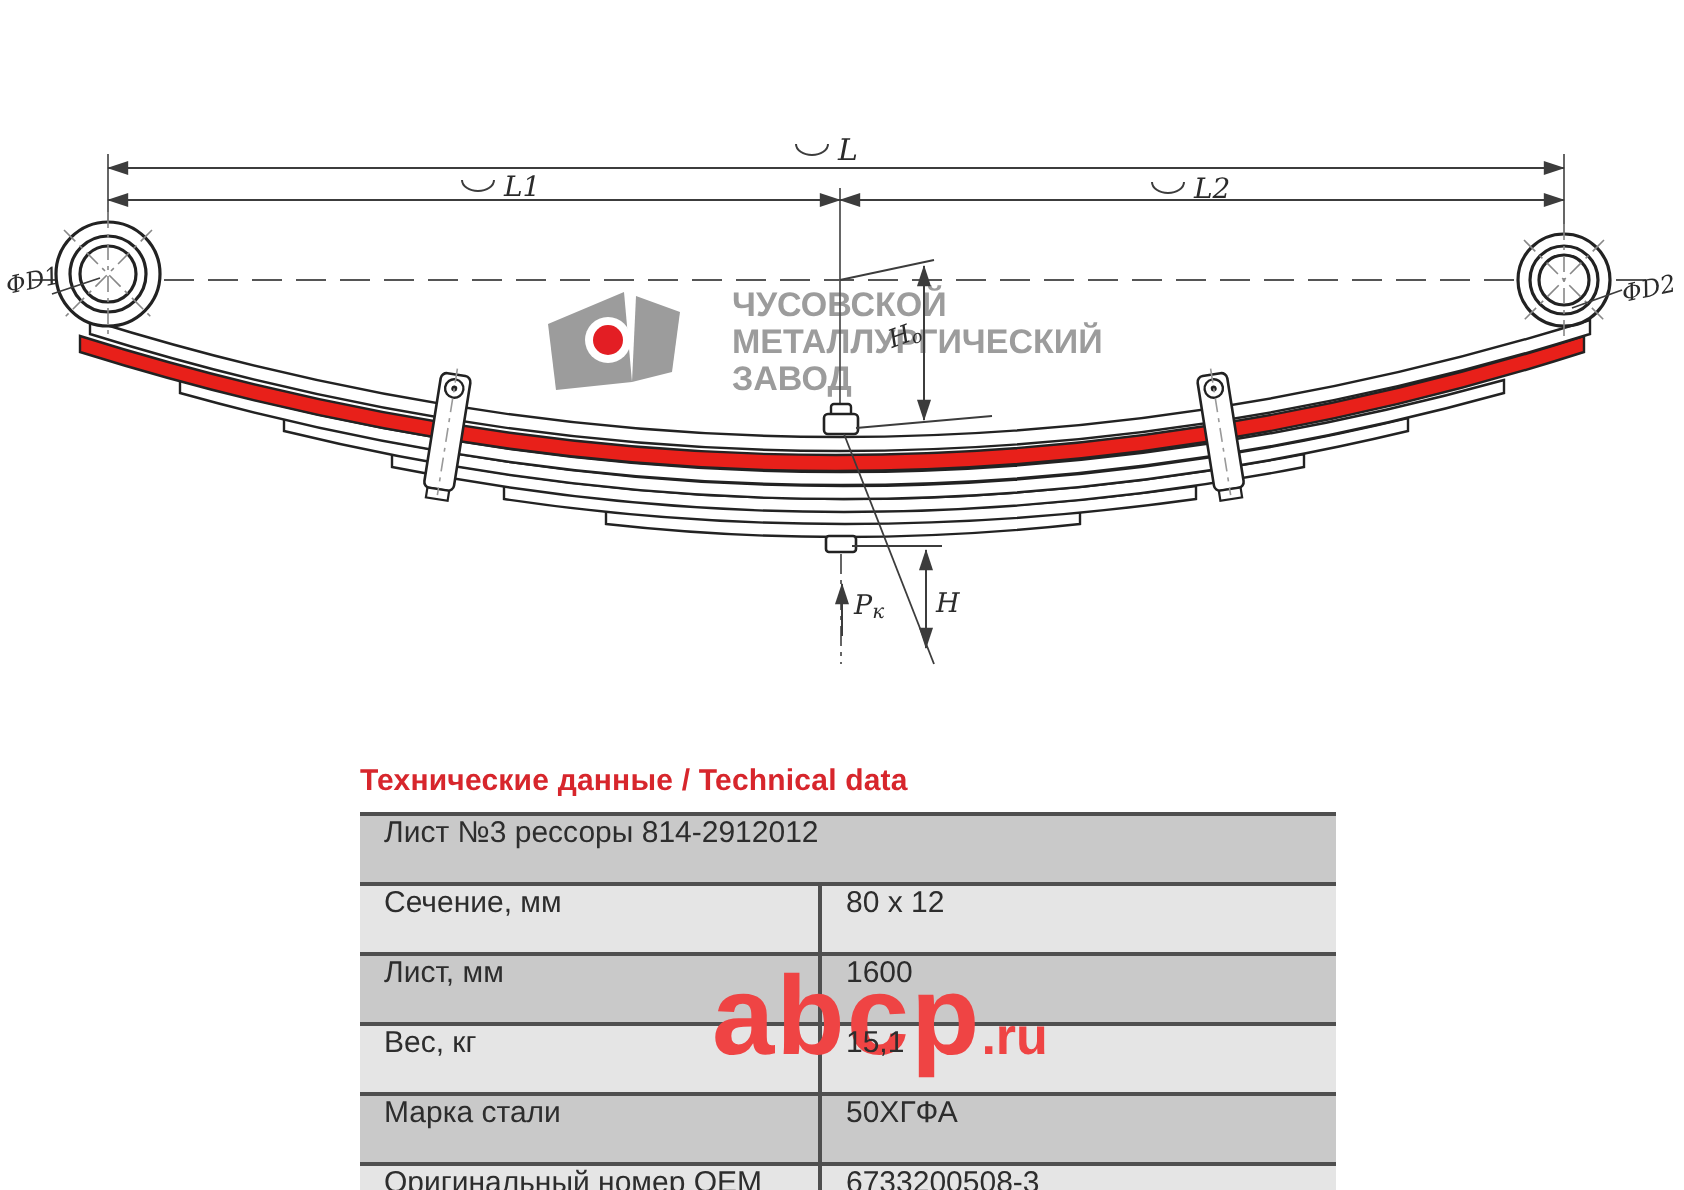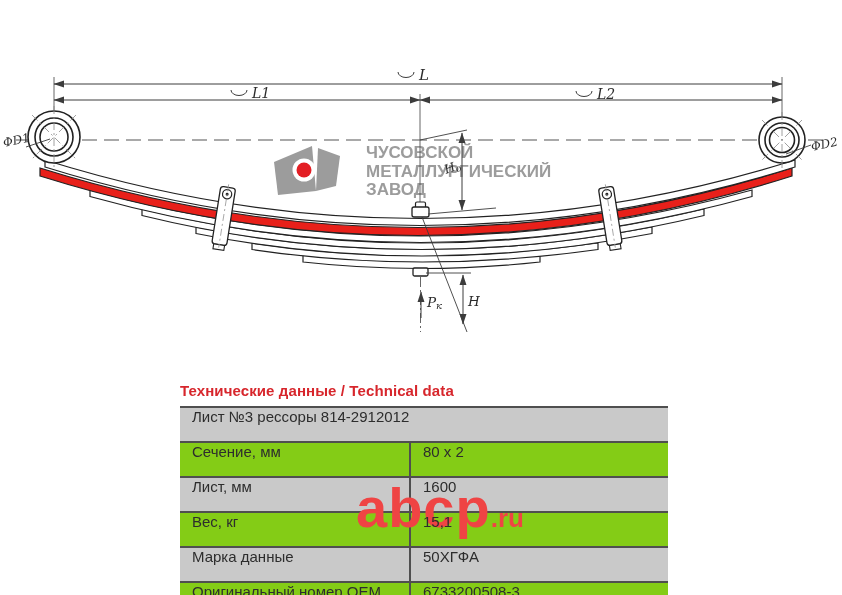--- a/index.html
+++ b/index.html
@@ -26,21 +26,21 @@
     border-bottom: 2px solid #4f4f4f;
   }
   table.specs td {
     height: 29px; padding: 0 6px 16px 12px;
     border-top: 2px solid #4f4f4f;
     vertical-align: middle;
   }
   table.specs tr:first-child td { border-top: none; }
   table.specs td.val { border-left: 2px solid #4f4f4f; width: 258px; }
   tr.gray td { background: #c9c9c9; }
-  tr.white td { background: #84cc16; }
+  tr.white td { background: #e5e5e5; }
   .cell { position: relative; z-index: 3; }
 
   
   .watermark {
     position: absolute; left: 356px; top: 470px; z-index: 2;
     color: #ef4444; font-weight: bold; white-space: nowrap;
     font-size: 56px; line-height: 75px; letter-spacing: 1px;
     user-select: none;
   }
   .watermark .suffix { font-size: 26px; font-weight: bold; letter-spacing: 0; }
@@ -171,32 +171,32 @@
 
   <div class="table-wrap">
     <div class="table-title">Технические данные / Technical data</div>
     <table class="specs">
       <tbody>
           <tr class="gray">
         <td colspan="2"><span class="cell">Лист №3 рессоры 814-2912012</span></td>
       </tr>
       <tr class="white">
         <td><span class="cell">Сечение, мм</span></td>
-        <td class="val"><span class="cell">80 x 2</span></td>
+        <td class="val"><span class="cell">80 x 12</span></td>
       </tr>
       <tr class="gray">
         <td><span class="cell">Лист, мм</span></td>
         <td class="val"><span class="cell">1600</span></td>
       </tr>
       <tr class="white">
         <td><span class="cell">Вес, кг</span></td>
         <td class="val"><span class="cell">15,1</span></td>
       </tr>
       <tr class="gray">
-        <td><span class="cell">Марка данные</span></td>
+        <td><span class="cell">Марка стали</span></td>
         <td class="val"><span class="cell">50ХГФА</span></td>
       </tr>
       <tr class="white">
         <td><span class="cell">Оригинальный номер OEM</span></td>
         <td class="val"><span class="cell">6733200508-3</span></td>
       </tr>
     </tbody>
       </table>
   </div>
 

